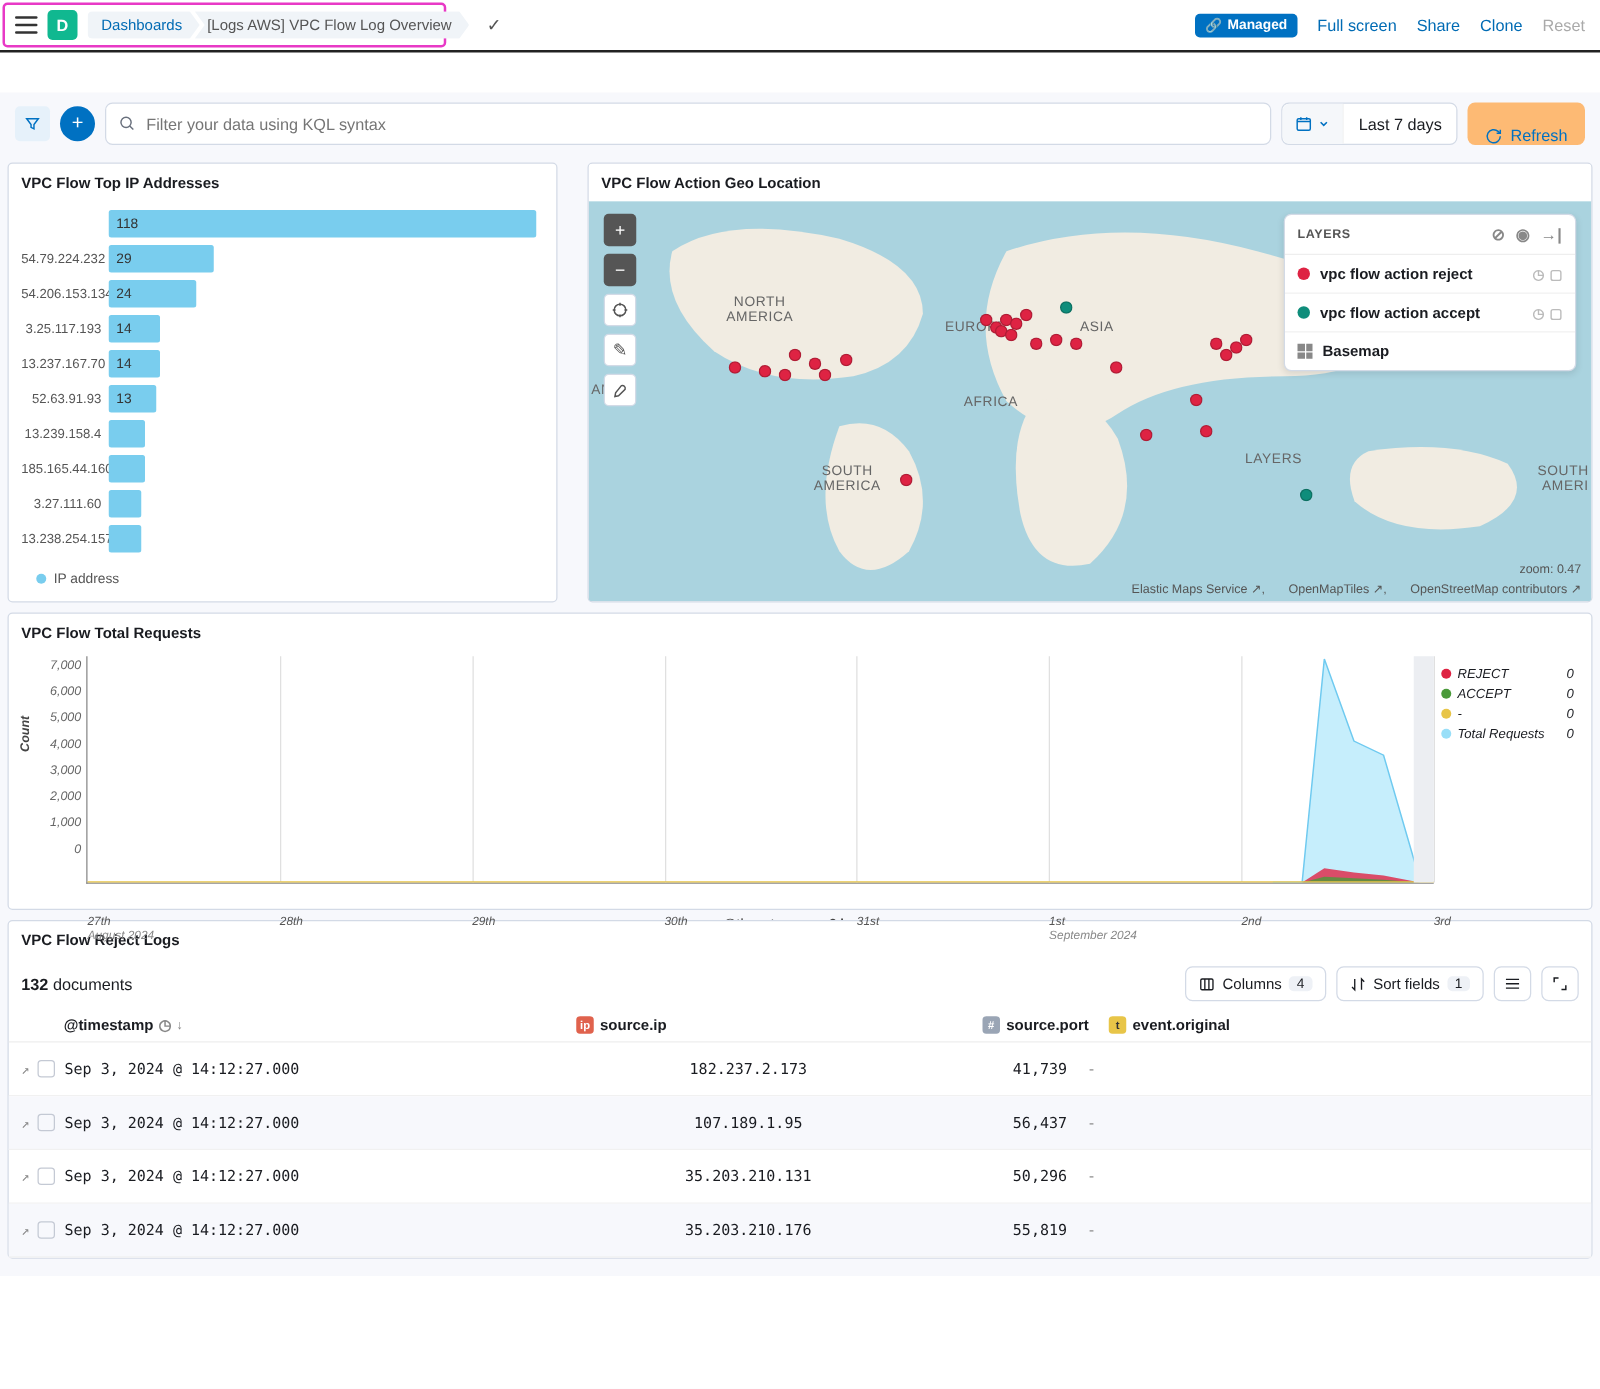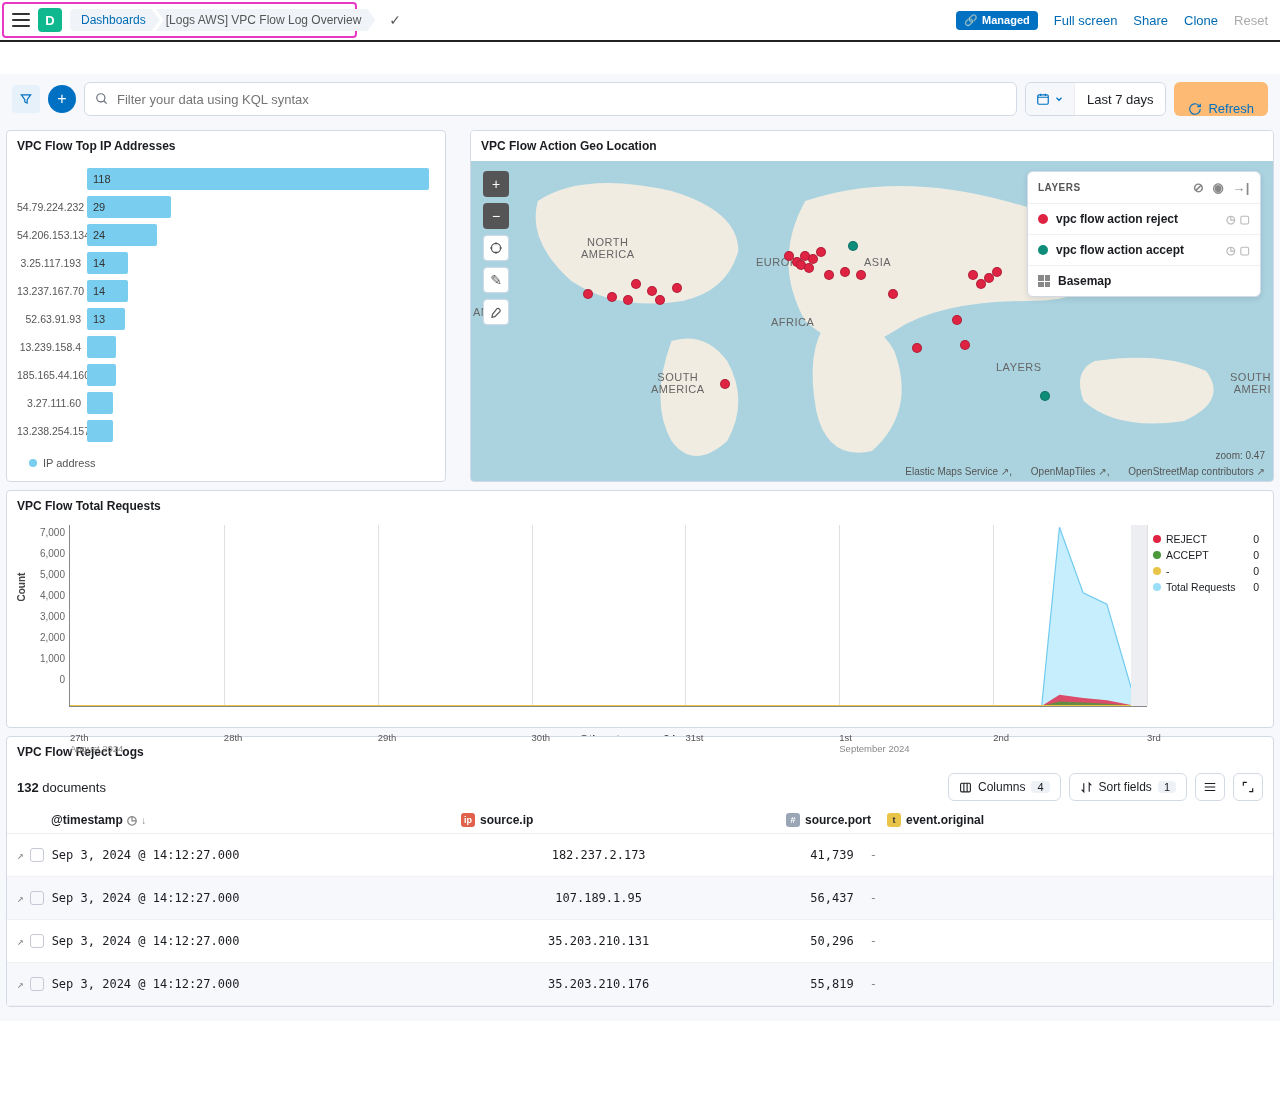--- a/index.html
+++ b/index.html
@@ -67,21 +67,21 @@
 .lgrid { width: 12px; height: 12px; display: grid; grid-template-columns: 1fr 1fr; grid-template-rows: 1fr 1fr; gap: 1px; }
 .lgrid span { background: #888; }
 .layer-row .tail { margin-left: auto; display: flex; gap: 4px; color: #bbb; font-size: 11px; }
 .zoom-label { position: absolute; bottom: 20px; right: 8px; font-size: 10px; color: #555; }
 .attrib { position: absolute; bottom: 4px; right: 8px; font-size: 10px; color: #555; }
 .attrib a { color: #555; margin-left: 16px; }
 .map-region-label { position: absolute; font-size: 11px; color: #666; font-weight: 500; letter-spacing: 0.5px; pointer-events: none; text-align: center; }
 
 
 .req-panel { width: 100%; height: 238px; }
-.req-chart { display: flex; height: 186px; padding: 4px 8px 0 8px; }
+.req-chart { display: flex; height: 186px; padding: 4px 8px 0 8px; font-style: italic; }
 .yaxis { width: 54px; display: flex; flex-direction: column; justify-content: space-between; align-items: flex-end; font-size: 10px; color: #666; padding: 2px 4px 22px 0; position: relative; }
 .yaxis .ylabel { position: absolute; left: 6px; top: 50%; transform: rotate(-90deg) translateX(20px); transform-origin: left; font-size: 10px; color: #444; font-weight: 600; }
 .plot-area { flex: 1; position: relative; border-left: 1px solid #888; border-bottom: 1px solid #888; }
 .grid-v { position: absolute; top: 0; bottom: 0; width: 1px; background: #e0e0e0; }
 .xlabels { position: absolute; bottom: -26px; left: 0; right: 0; }
 .xlabel { position: absolute; font-size: 9.5px; color: #555; }
 .xlabel .sub { color: #888; }
 .spike { position: absolute; bottom: 0; }
 .spike svg { display: block; }
 .req-legend { width: 118px; padding: 6px 6px; font-size: 10.5px; }

